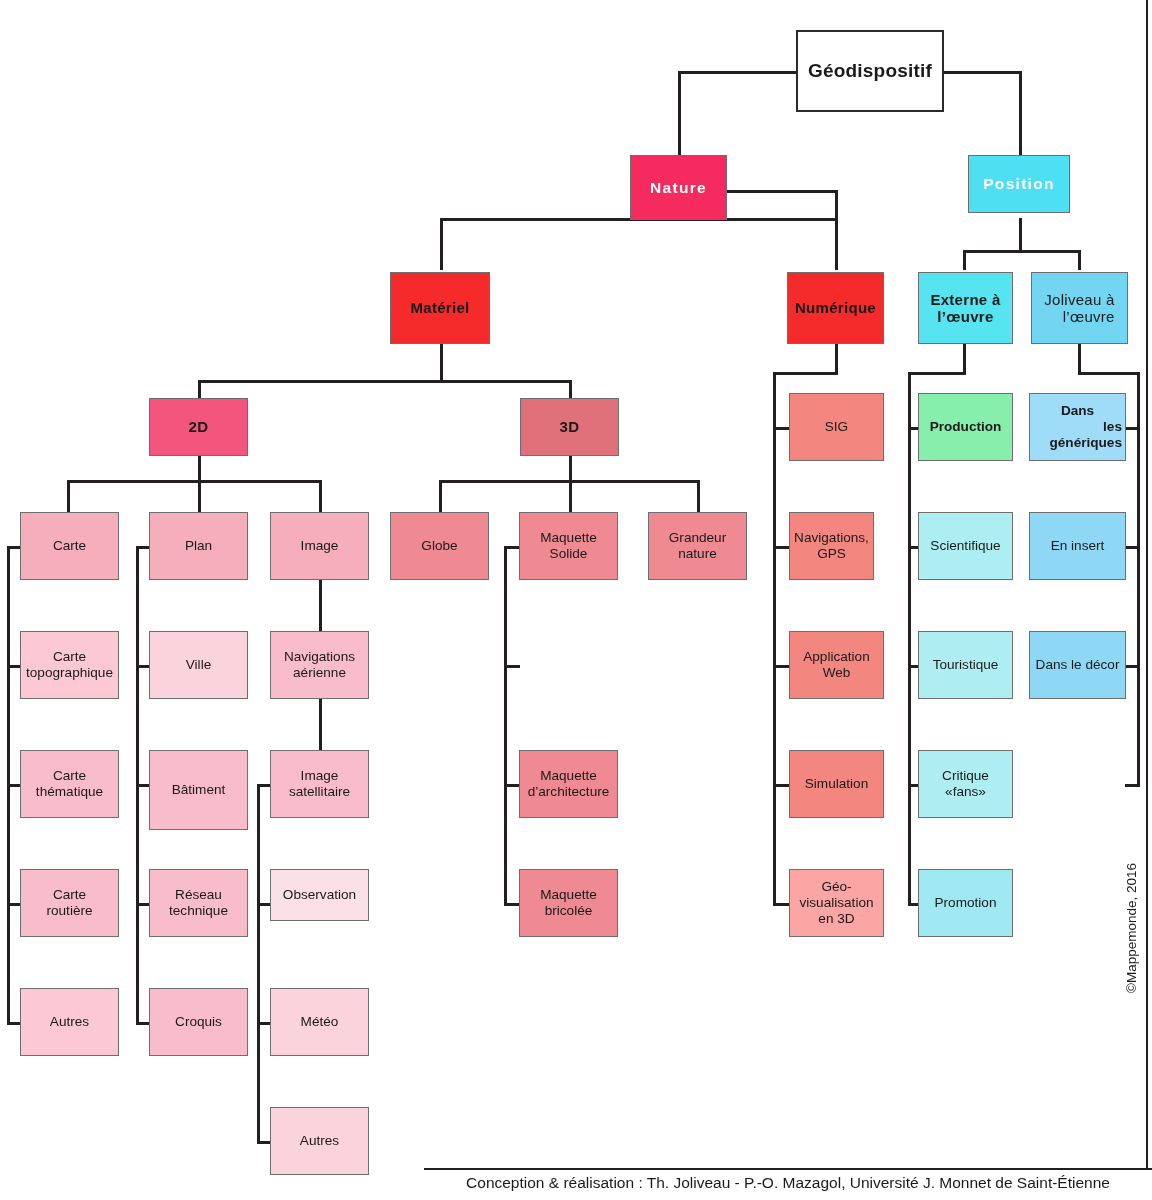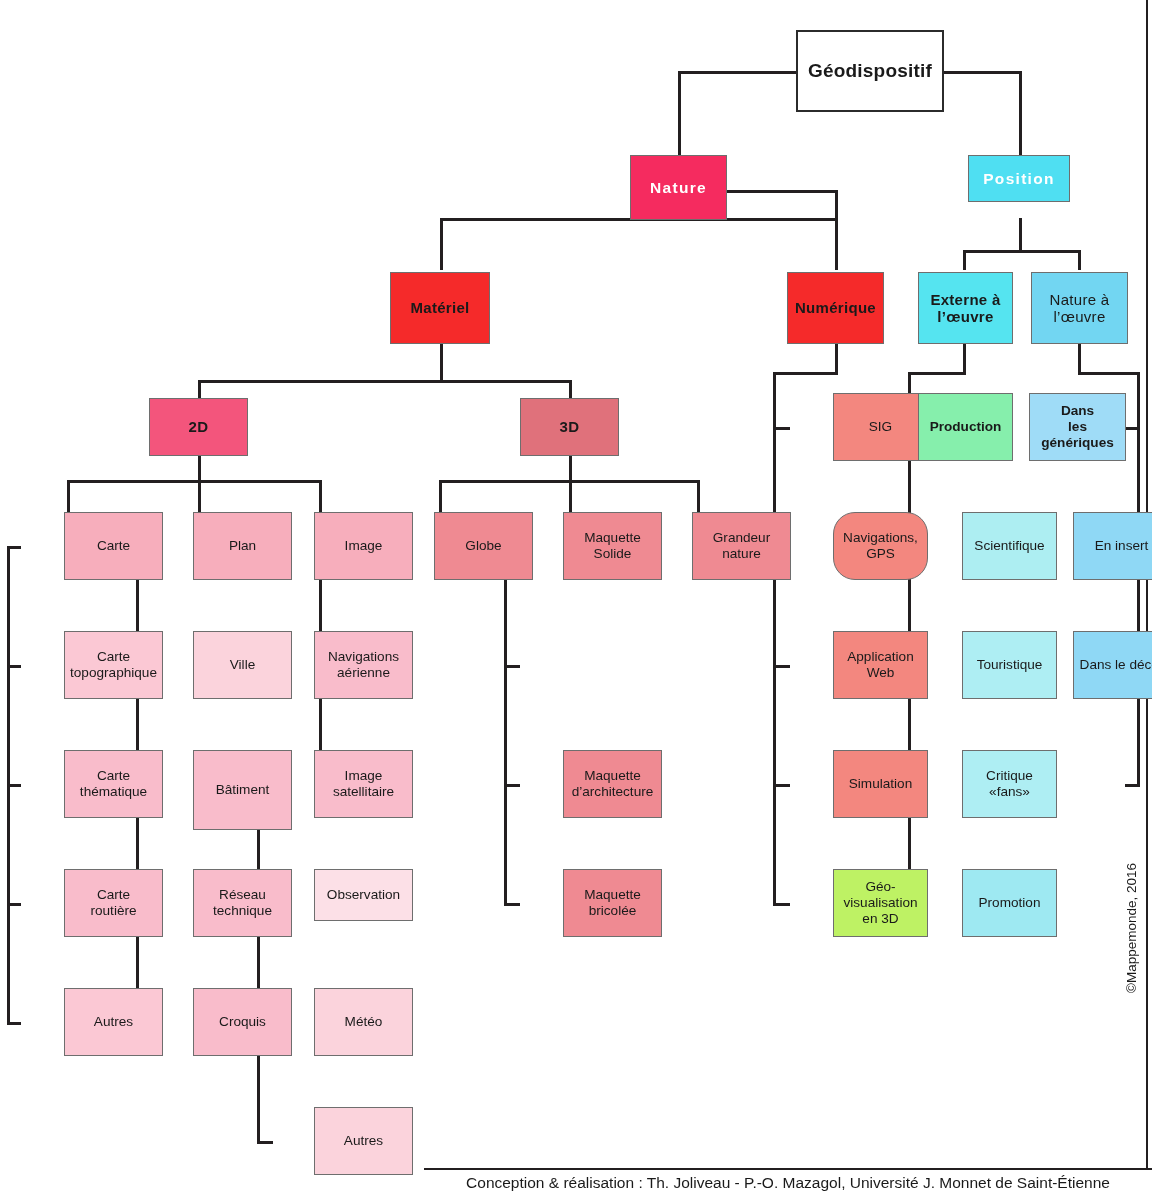--- a/index.html
+++ b/index.html
@@ -15,21 +15,21 @@
     overflow:hidden;
   }
   
   .node{
     position:absolute;
     box-sizing:border-box;
     border:1.6px solid #6e6e6e;
     display:flex;
     align-items:center;
     justify-content:center;
-    text-align:center;
+    text-align:right;
     line-height:1.16;
     z-index:3;
     padding:16px 3px;
   }
   .node span{display:block;}
   .root{
     border:2.6px solid #2b2b2b;
     background:#ffffff;
     font-weight:bold;
     font-size:19px;
@@ -48,21 +48,20 @@
   }
   .lvl2.dark{color:#1a1a1a;}
   .lvl3{
     font-weight:bold;
     font-size:15px;
     letter-spacing:.4px;
   }
   .leaf{
     font-size:13.6px;
     font-weight:normal;
-    margin-left:44px;
   }
   .leafbold{font-weight:bold;font-size:13.6px;}
 
   
   .ln{
     position:absolute;
     background:#231f20;
     z-index:1;
   }
   .lnh{height:3px;}
@@ -205,40 +204,40 @@
   <div class="ln lnh" style="left:1125px;top:784px;width:15px;"></div>
 
   <div class="node root" style="left:796px;top:30px;width:148px;height:82px;">
     <span>Géodispositif</span>
   </div>
 
   <div class="node lvl1" style="left:630px;top:155px;width:97px;height:65px;background:#f52b5f;">
     <span>Nature</span>
   </div>
 
-  <div class="node lvl1" style="left:968px;top:155px;width:102px;height:47px;background:#4fdff2;">
+  <div class="node lvl1" style="left:968px;top:155px;width:102px;height:58px;background:#4fdff2;">
     <span>Position</span>
   </div>
 
   <div class="node lvl2 dark" style="left:390px;top:272px;width:100px;height:72px;background:#f52a2a;">
     <span>Matériel</span>
   </div>
 
   <div class="node lvl2 dark" style="left:787px;top:272px;width:97px;height:72px;background:#f52a2a;">
     <span>Numérique</span>
   </div>
 
   <div class="node lvl2 dark" style="left:918px;top:272px;width:95px;height:72px;background:#55e4f0;flex-direction:column;">
     <span>Externe à</span>
     <span>l’œuvre</span>
   </div>
 
   <div class="node lvl2 dark" style="left:1031px;top:272px;width:97px;height:72px;background:#72d6f2;font-weight:normal;">
     <div style="display:flex;flex-direction:column;">
-      <span>Nature à</span>
+      <span>Joliveau à</span>
       <span>l’œuvre</span>
     </div>
   </div>
 
   <div class="node lvl3" style="left:149px;top:398px;width:99px;height:58px;background:#f3557c;">
     <span>2D</span>
   </div>
 
   <div class="node lvl3" style="left:520px;top:398px;width:99px;height:58px;background:#e0717b;">
     <span>3D</span>
@@ -319,32 +318,32 @@
   </div>
 
   <div class="node leaf" style="left:648px;top:512px;width:99px;height:68px;background:#ef8a92;flex-direction:column;">
     <span>Grandeur</span>
     <span>nature</span>
   </div>
 
   <div class="node leaf" style="left:789px;top:393px;width:95px;height:68px;background:#f3877f;">
     <span>SIG</span>
   </div>
-  <div class="node leaf" style="left:789px;top:512px;width:95px;height:68px;background:#f3877f;flex-direction:column;border-radius:22px;">
+  <div class="node leaf" style="left:789px;top:512px;width:85px;height:68px;background:#f3877f;flex-direction:column;">
     <span>Navigations,</span>
     <span>GPS</span>
   </div>
   <div class="node leaf" style="left:789px;top:750px;width:95px;height:68px;background:#f3877f;">
     <span>Simulation</span>
   </div>
   <div class="node leaf" style="left:789px;top:631px;width:95px;height:68px;background:#f3877f;flex-direction:column;">
     <span>Application</span>
     <span>Web</span>
   </div>
-  <div class="node leaf" style="left:789px;top:869px;width:95px;height:68px;background:#bef264;flex-direction:column;">
+  <div class="node leaf" style="left:789px;top:869px;width:95px;height:68px;background:#fca5a5;flex-direction:column;">
     <span>Géo-</span>
     <span>visualisation</span>
     <span>en 3D</span>
   </div>
 
   <div class="node leafbold" style="left:918px;top:393px;width:95px;height:68px;background:#86efac;">
     <span>Production</span>
   </div>
   <div class="node leaf" style="left:918px;top:512px;width:95px;height:68px;background:#adeef2;">
     <span>Scientifique</span>

